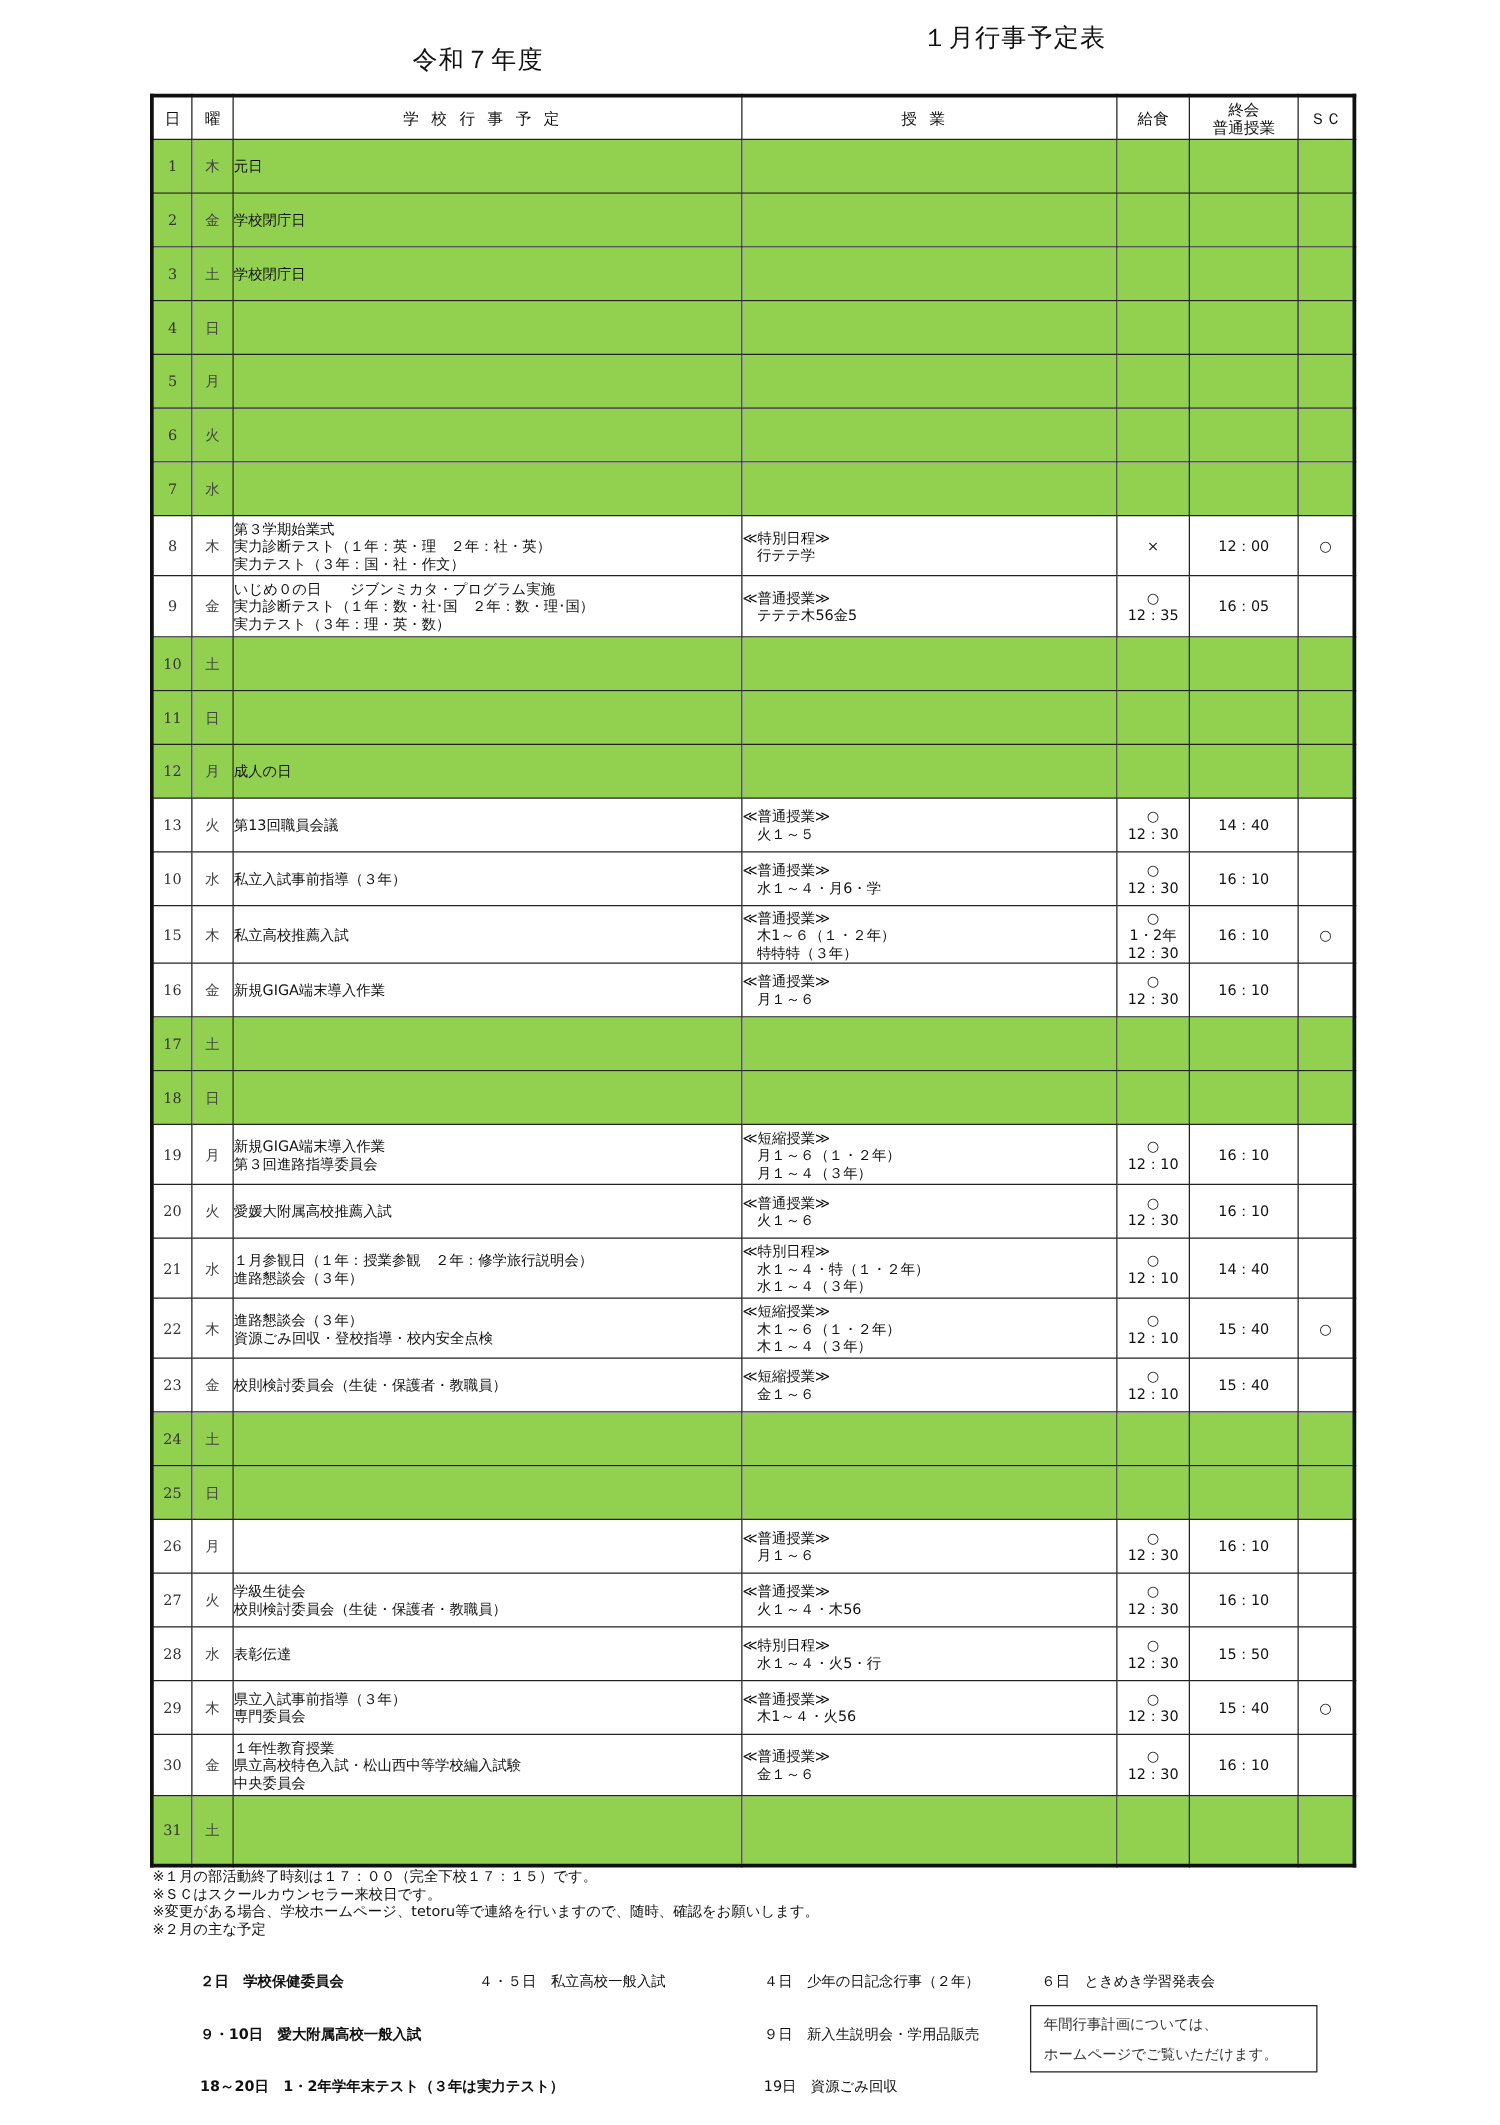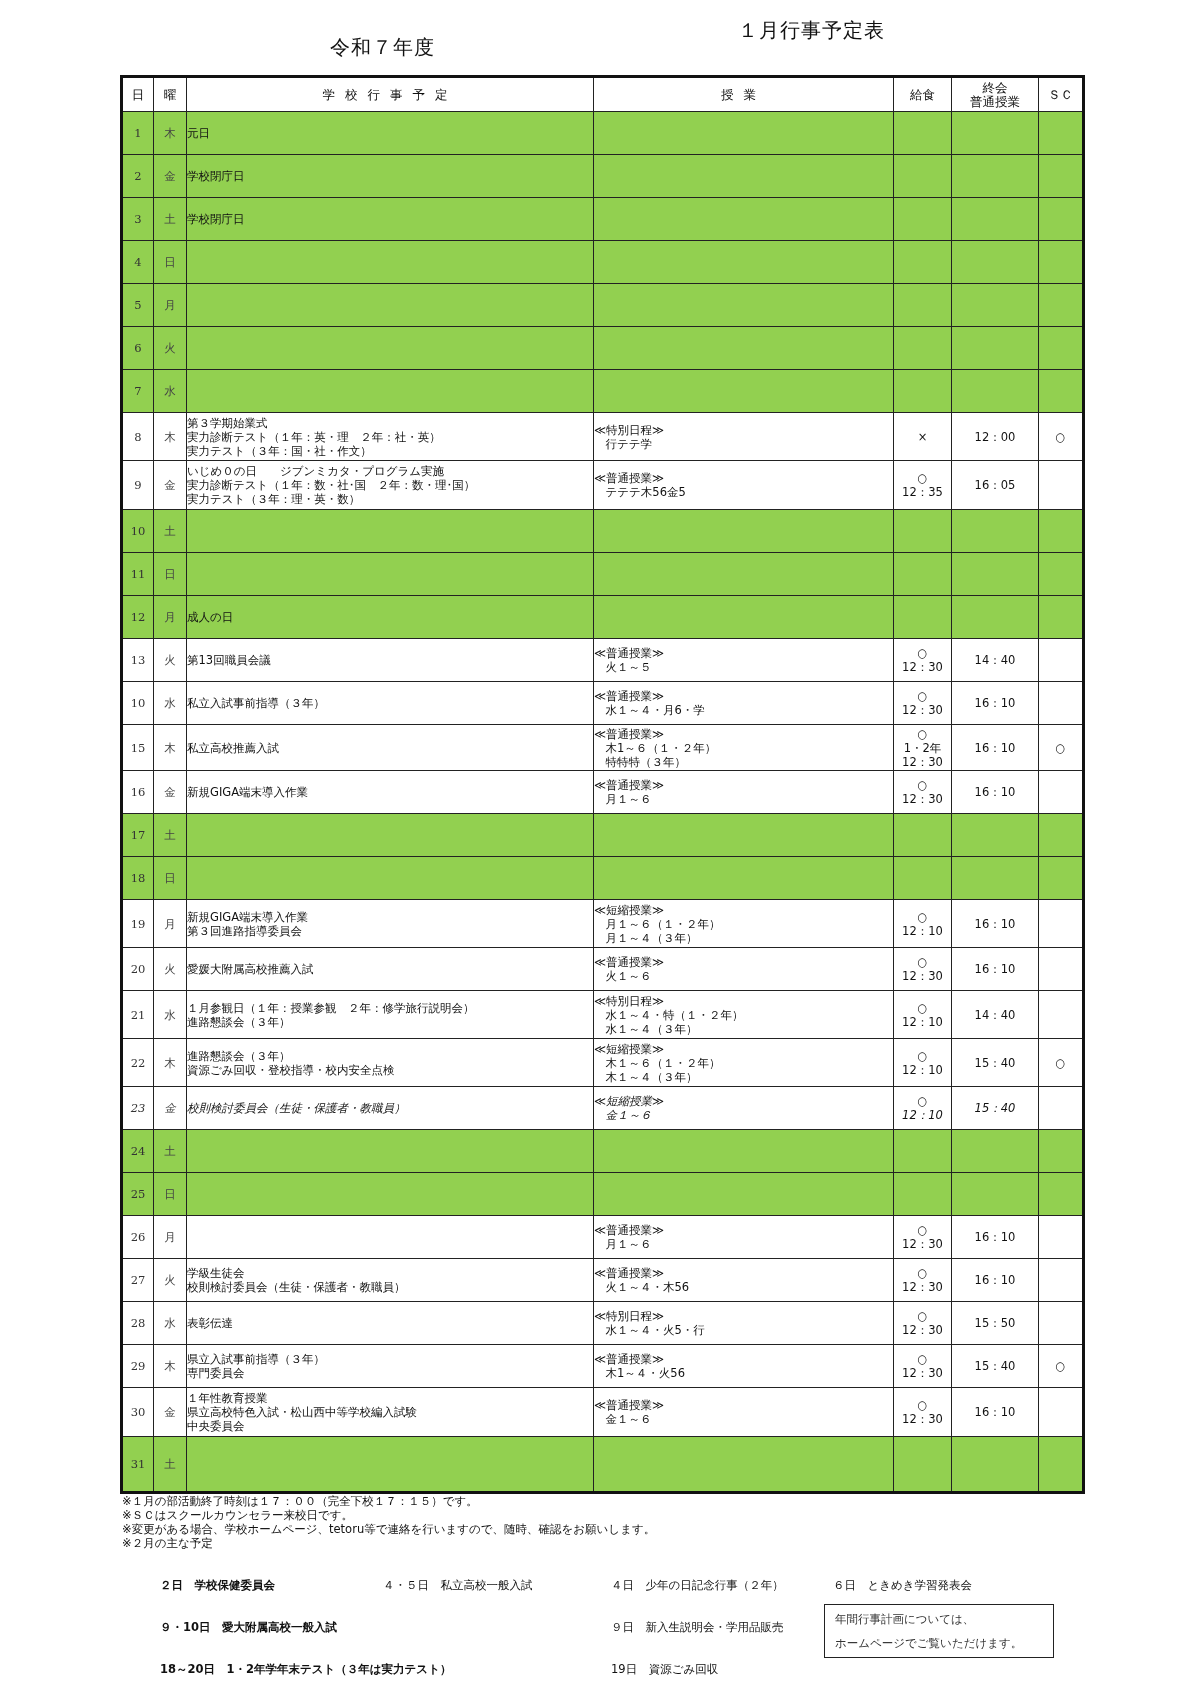--- a/index.html
+++ b/index.html
@@ -275,21 +275,21 @@
         <td class="c-events">進路懇談会（３年）
 資源ごみ回収・登校指導・校内安全点検</td>
         <td class="c-classes">≪短縮授業≫
 　木１～６（１・２年）
 　木１～４（３年）</td>
         <td class="c-lunch">○
 12：10</td>
         <td class="c-end">15：40</td>
         <td class="c-sc">○</td>
       </tr>
-      <tr class="school" style="height: 43px; font-style: italic;">
+      <tr class="school" style="height: 43px;">
         <td class="c-day">23</td>
         <td class="c-wd">金</td>
         <td class="c-events">校則検討委員会（生徒・保護者・教職員）</td>
         <td class="c-classes">≪短縮授業≫
 　金１～６</td>
         <td class="c-lunch">○
 12：10</td>
         <td class="c-end">15：40</td>
         <td class="c-sc"></td>
       </tr>

